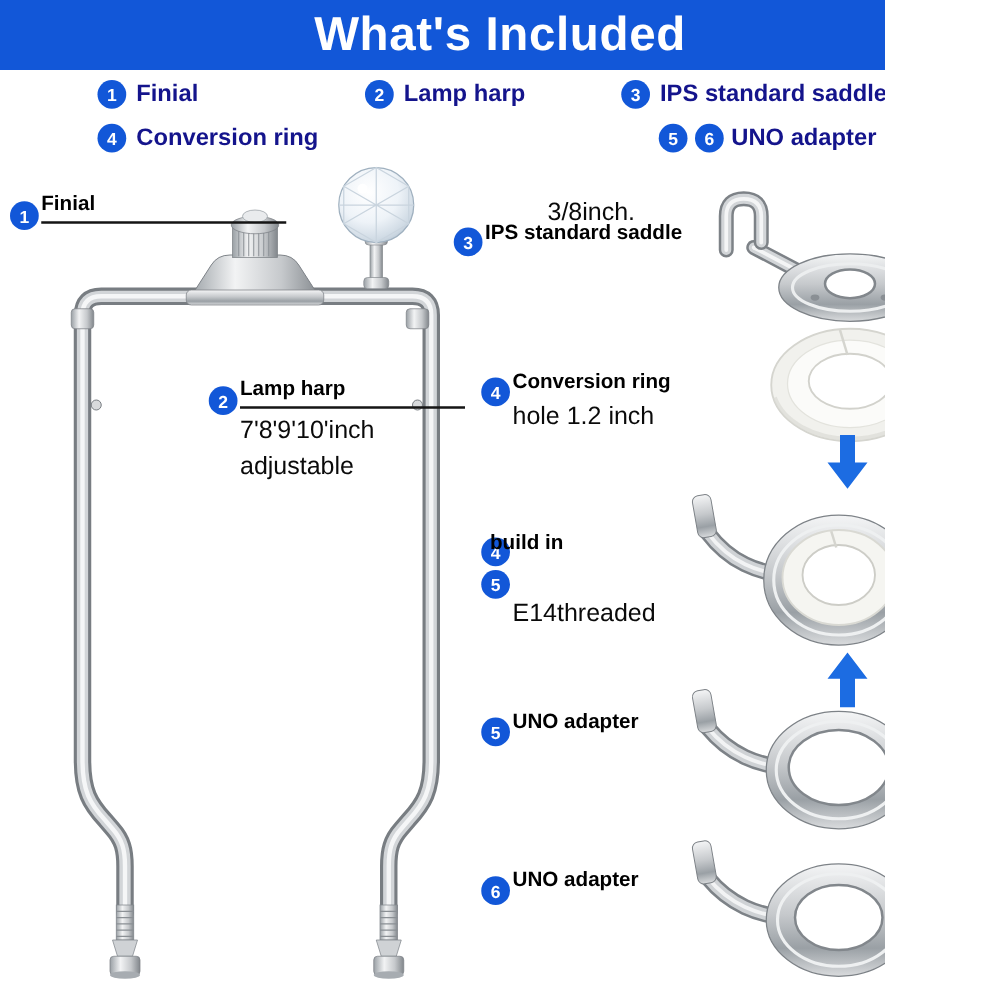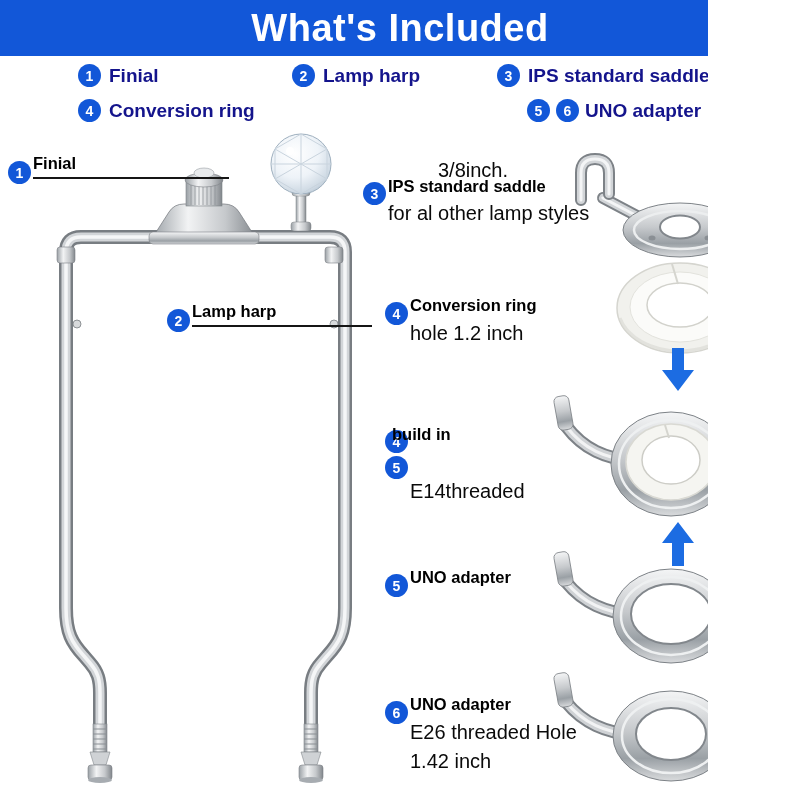--- a/index.html
+++ b/index.html
@@ -134,25 +134,26 @@
     </g>
   </svg>
 
   <span class="abs badge" style="left:8px;top:161px">1</span>
   <div class="abs co-title" style="left:33px;top:154px">Finial</div>
   <div class="abs cline" style="left:33px;top:177px;width:196px"></div>
 
   <span class="abs badge" style="left:167px;top:309px">2</span>
   <div class="abs co-title" style="left:192px;top:302px">Lamp harp</div>
   <div class="abs cline" style="left:192px;top:325px;width:180px"></div>
+  <div class="abs co-desc" style="left:192px;top:330px">7'8'9'10'inch
+adjustable</div>
 
   <div class="abs co-desc" style="left:438px;top:156px">3/8inch.</div>
   <span class="abs badge" style="left:363px;top:182px">3</span>
   <div class="abs co-title" style="left:388px;top:177px">IPS standard saddle</div>
-  <div class="abs co-desc" style="left:388px;top:199px">for al other lamp styles</div>
 
   <svg class="abs" style="left:562px;top:146px" width="236" height="118" viewBox="0 0 236 118">
     <g fill="none" stroke-linecap="round">
       <path d="M41 52 L94 80" stroke="#7d8287" stroke-width="12"></path>
         <path d="M41 52 L94 80" stroke="#d2d5d8" stroke-width="8"></path>
         <path d="M41 52 L94 80" stroke="#f4f5f6" stroke-width="3"></path>
       <path d="M195 56 L142 80" stroke="#7d8287" stroke-width="12"></path>
         <path d="M195 56 L142 80" stroke="#d2d5d8" stroke-width="8"></path>
         <path d="M195 56 L142 80" stroke="#f4f5f6" stroke-width="3"></path>
       <path d="M19 54 V27 Q19 13 33 13 Q47 13 47 27 V48" stroke="#7d8287" stroke-width="12"></path>
@@ -242,16 +243,14 @@
     </g>
     <rect x="12" y="5" width="15" height="34" rx="5" transform="rotate(-10 19 22)" fill="url(#chromeV)" stroke="#7d8287" stroke-width="0.8"></rect>
     <rect x="227" y="5" width="15" height="34" rx="5" transform="rotate(10 235 22)" fill="url(#chromeV)" stroke="#7d8287" stroke-width="0.8"></rect>
     <ellipse cx="127" cy="68" rx="58" ry="45" fill="url(#chromeV)" stroke="#7d8287" stroke-width="1"></ellipse>
     <ellipse cx="127" cy="68" rx="49" ry="37" fill="none" stroke="#eef0f1" stroke-width="2.5"></ellipse>
     <ellipse cx="127" cy="66" rx="35" ry="26" fill="#ffffff" stroke="#82878c" stroke-width="2"></ellipse>
   </svg>
 
   <span class="abs badge" style="left:385px;top:701px">6</span>
   <div class="abs co-title" style="left:410px;top:695px">UNO adapter</div>
-  <div class="abs co-desc" style="left:410px;top:718px">E26 threaded Hole
-1.42 inch</div>
 
 </div>
 
 </body></html>

